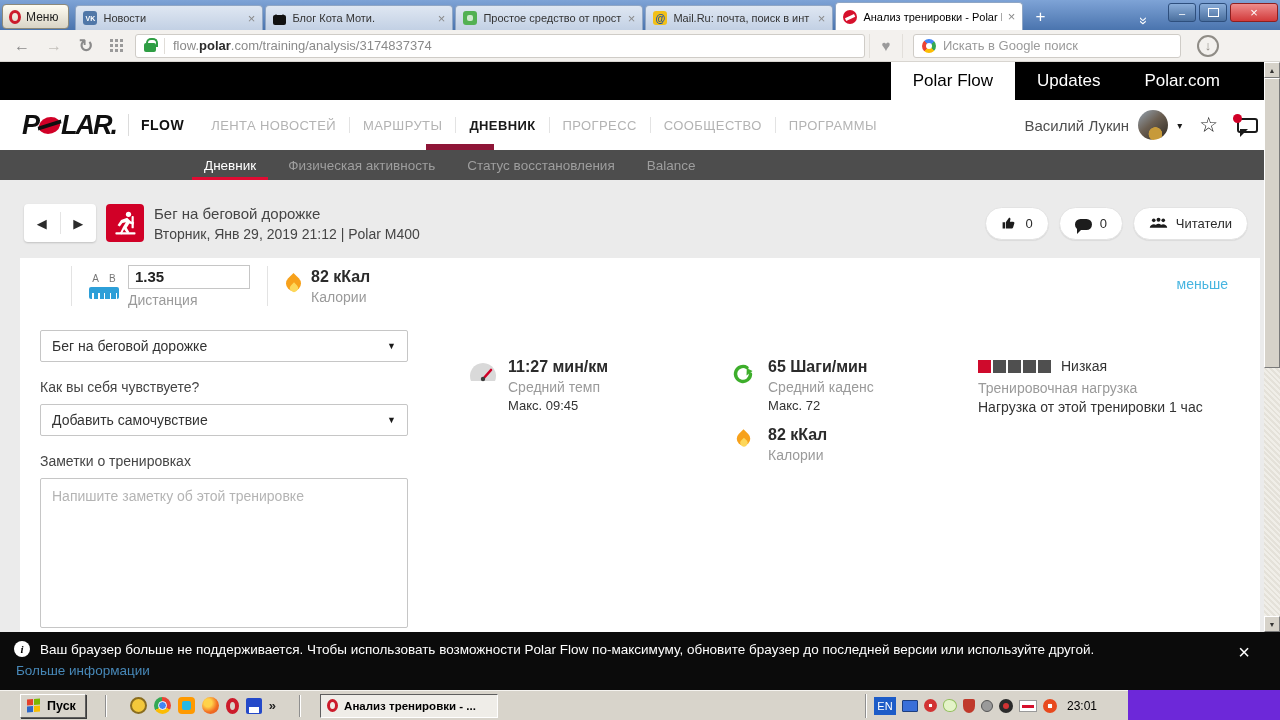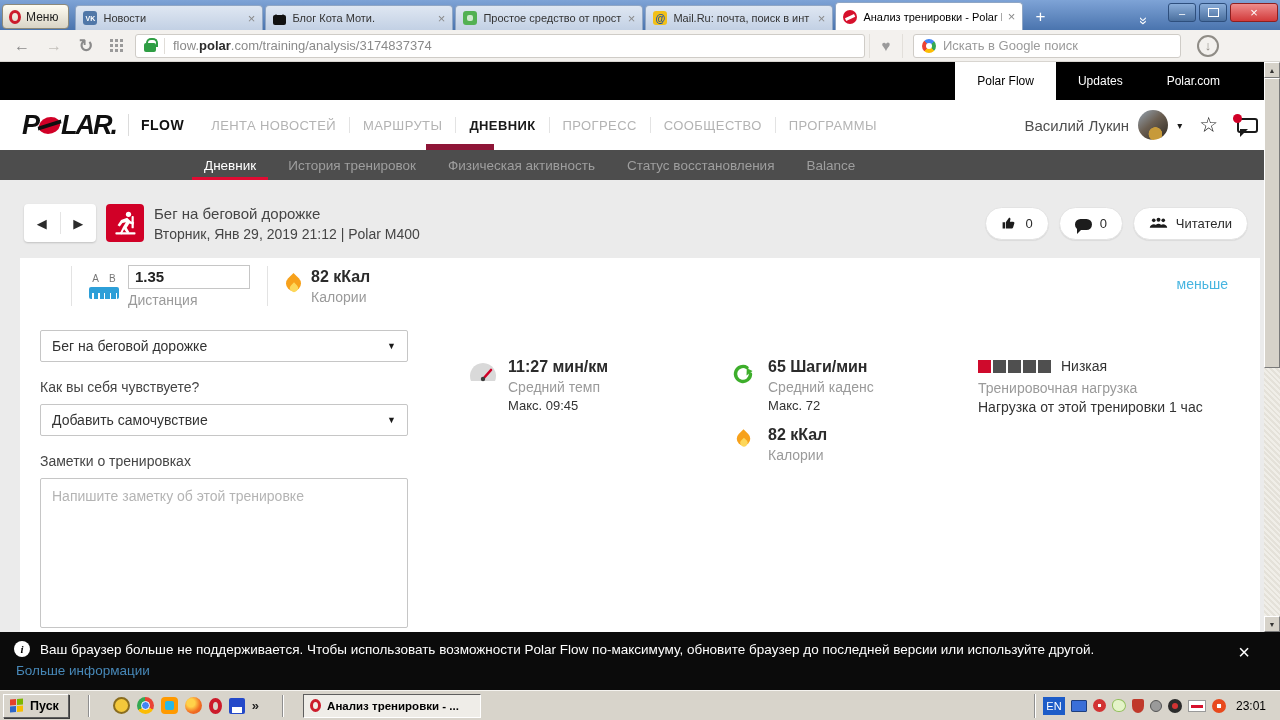--- a/index.html
+++ b/index.html
@@ -64,21 +64,21 @@
   .g-ico{width:14px;height:14px;border-radius:50%;position:relative;flex:0 0 auto;
          background:conic-gradient(from -45deg,#4285f4 0 25%,#34a853 0 50%,#fbbc05 0 75%,#ea4335 0 100%);}
   .g-ico::after{content:"";position:absolute;inset:4px;background:#fff;border-radius:50%;}
   .dl-btn{width:22px;height:22px;border:2px solid #8f8c86;border-radius:50%;margin-left:12px;
           display:flex;align-items:center;justify-content:center;color:#8f8c86;font-size:13px;font-weight:bold;}
 
   
   .page{position:absolute;top:62px;left:0;width:1280px;height:628px;background:#ebebeb;overflow:hidden;}
 
   .polar-topbar{height:38px;background:#000;display:flex;justify-content:flex-end;padding-right:38px;}
-  .pt-tab{display:flex;align-items:center;padding:0 22px;color:#fff;font-size:12px;}
+  .pt-tab{display:flex;align-items:center;padding:0 22px;color:#fff;font-size:17px;}
   .pt-tab.active{background:#fff;color:#000;}
 
   .polar-header{height:50px;background:#fff;display:flex;align-items:center;padding:0 22px;position:relative;}
   .logo{display:flex;align-items:center;font-style:italic;font-weight:bold;font-size:27px;letter-spacing:-2px;color:#101010;}
   .logo-o{width:21px;height:17px;background:#d10027;border-radius:50%;margin:0 1px;position:relative;transform:skewX(-10deg);}
   .logo-o::after{content:"";position:absolute;left:-1px;top:6px;width:23px;height:4px;background:#101010;transform:rotate(-18deg);}
   .hdr-sep{width:1px;height:22px;background:#dcdcdc;margin:0 12px;}
   .flow-label{font-size:14px;font-weight:bold;color:#101010;letter-spacing:.5px;}
   .main-nav{display:flex;align-items:center;margin-left:14px;}
   .mn-item{font-size:13px;color:#b3b3b3;letter-spacing:.4px;padding:0 13px;white-space:nowrap;}
@@ -193,22 +193,22 @@
   .scrollbar{position:absolute;right:0;top:0;width:16px;height:570px;
              background:repeating-linear-gradient(45deg,#f0eee8 0 2px,#e4e1d9 2px 4px);}
   .sb-btn{position:absolute;left:0;width:16px;height:16px;background:#d6d2c9;
           border:1px solid;border-color:#fff #7a7a7a #7a7a7a #fff;
           font-size:7px;color:#333;display:flex;align-items:center;justify-content:center;}
   .sb-up{top:0;} .sb-down{bottom:0;}
   .sb-thumb{position:absolute;left:0;top:16px;width:16px;height:290px;background:#d6d2c9;
             border:1px solid;border-color:#fff #7a7a7a #7a7a7a #fff;}
 
   
-  .taskbar{position:absolute;left:0;top:690px;width:1280px;height:30px;background:#d8d4cb;
-           border-top:1px solid #f5f3ef;display:flex;align-items:center;padding:0 3px;gap:17px;}
+  .taskbar{position:absolute;left:0;top:690px;width:1128px;height:30px;background:#d8d4cb;
+           border-top:1px solid #f5f3ef;display:flex;align-items:center;padding:0 20px;gap:17px;}
   .start-btn{height:24px;display:flex;align-items:center;gap:5px;padding:0 9px 0 6px;
              background:#d8d4cb;border:1px solid;border-color:#fff #5e5e5e #5e5e5e #fff;box-shadow:1px 1px 0 #3c3c3c;
              font-weight:bold;font-size:12.5px;color:#000;}
   .flag{width:15px;height:14px;display:grid;grid-template-columns:6px 6px;grid-template-rows:6px 6px;gap:1px;transform:skewY(-4deg);}
   .flag i{display:block;}
   .tb-div{width:2px;height:22px;border-left:1px solid #8f8f8f;border-right:1px solid #fff;margin:0 2px;}
   .ql{display:flex;align-items:center;gap:7px;padding:0 4px;}
   .ql-djvu{width:17px;height:17px;border-radius:50%;background:#f3c83b;border:2px solid #8a6d1f;}
   .ql-chrome{width:17px;height:17px;border-radius:50%;position:relative;
              background:conic-gradient(#ea4335 0 33%,#fbbc05 0 66%,#34a853 0 100%);}
@@ -340,21 +340,20 @@
         <span class="hdr-caret">▾</span>
         <span class="hdr-star">☆</span>
         <span class="chat-ico">
             <span class="chat-dot"></span>
           </span>
       </div>
     </div>
 
     <div class="subnav">
       <span class="sn-item active">Дневник</span>
-      <span class="sn-item">История тренировок</span>
       <span class="sn-item">Физическая активность</span>
       <span class="sn-item">Статус восстановления</span>
       <span class="sn-item">Balance</span>
     </div>
 
     <div class="session">
       <div class="pager">
         <span class="pg-btn">◀</span>
         <span class="pg-div"></span>
         <span class="pg-btn">▶</span>

